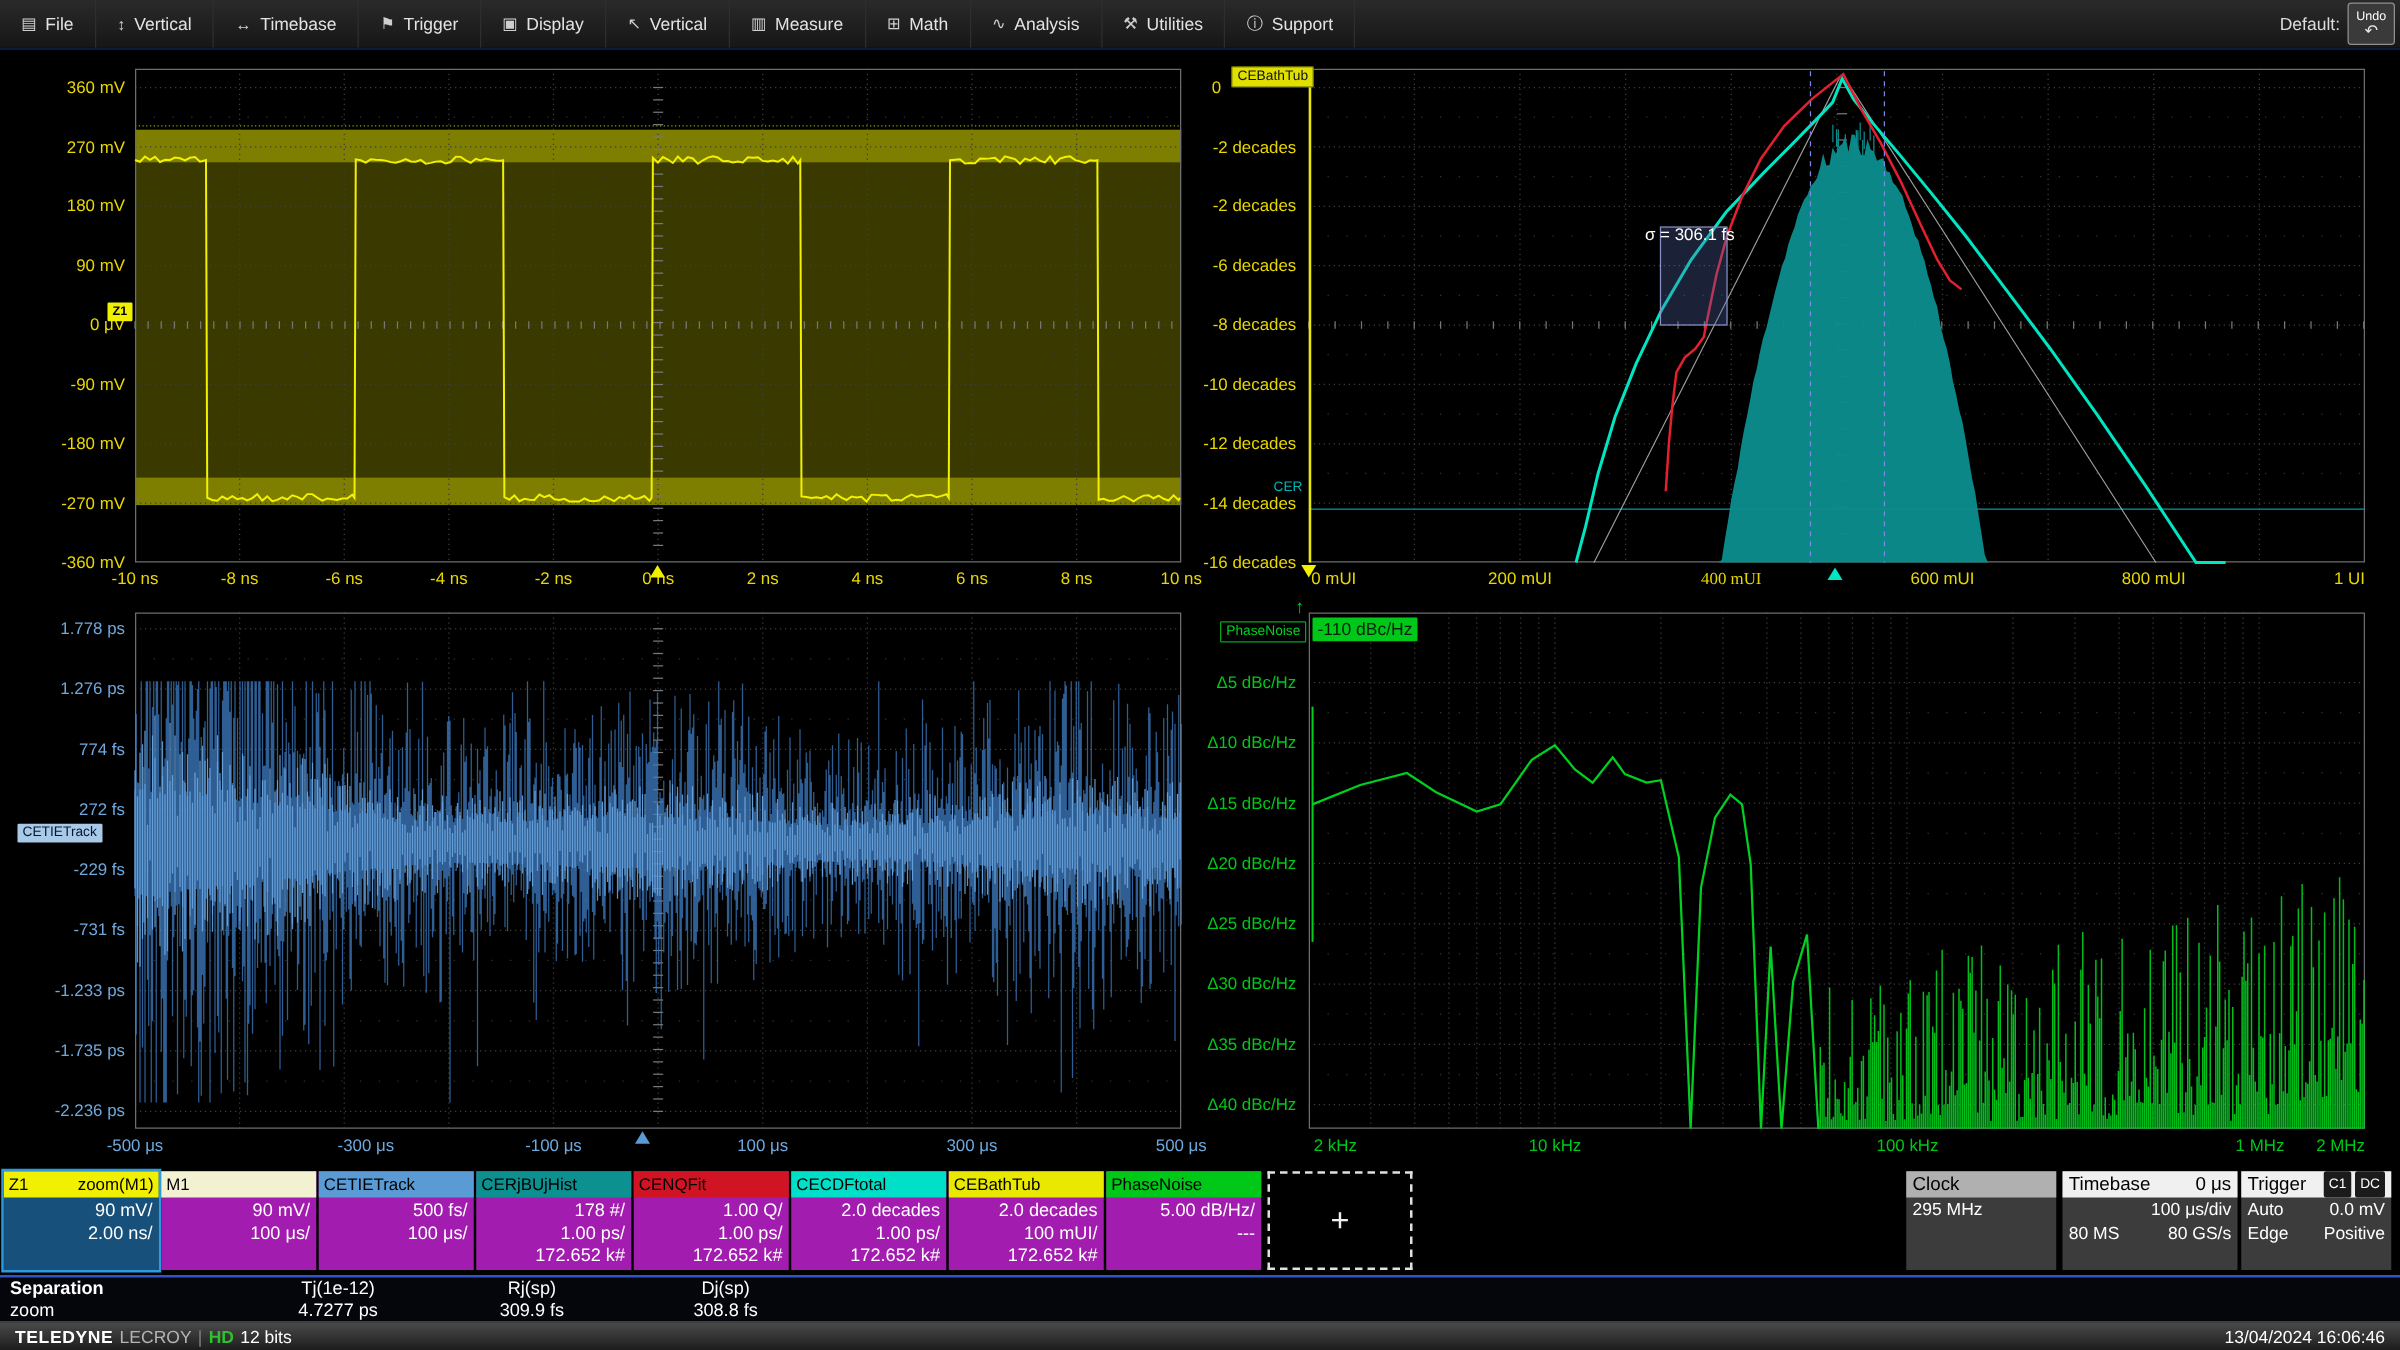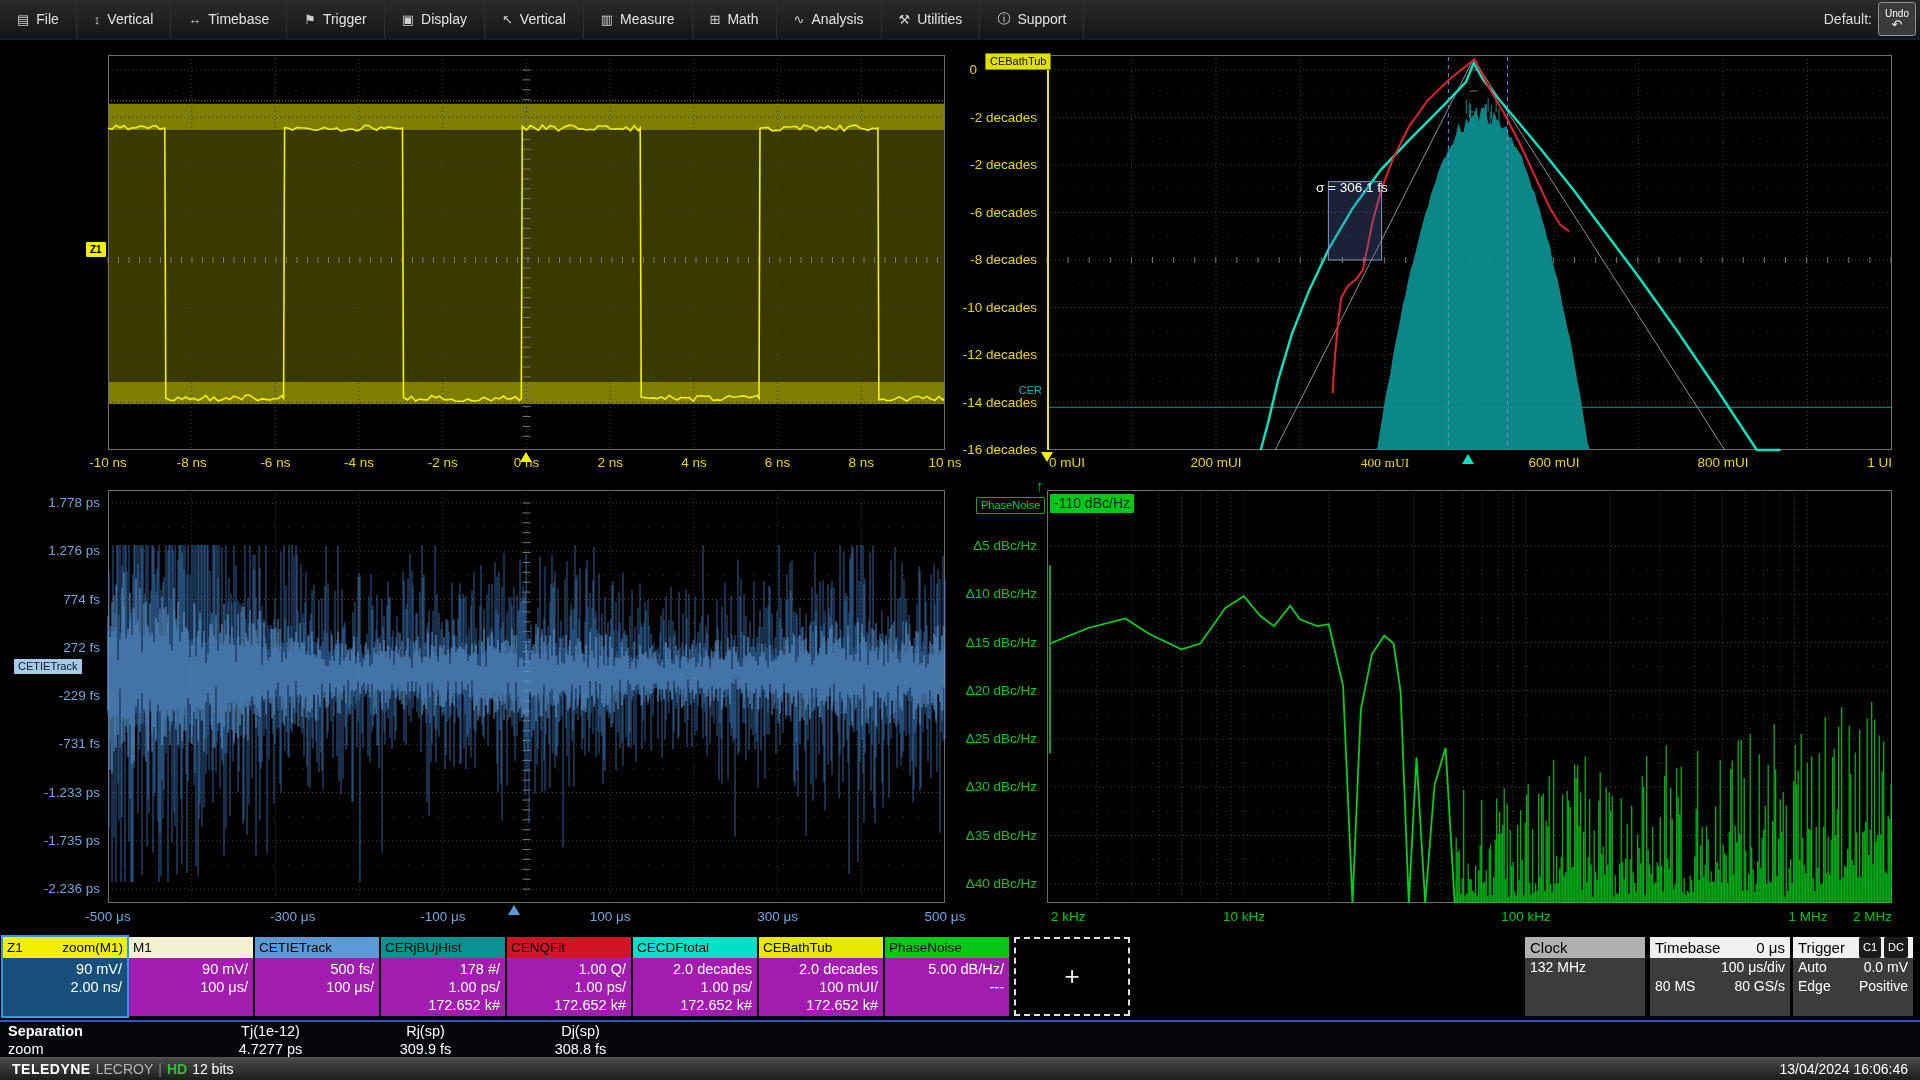--- a/index.html
+++ b/index.html
@@ -491,20 +491,31 @@
       <line x1="0" y1="224.875" x2="845" y2="224.875" stroke="#333" stroke-dasharray="1,14"></line>
       <line x1="0" y1="273.125" x2="845" y2="273.125" stroke="#333" stroke-dasharray="1,14"></line>
       <line x1="0" y1="321.375" x2="845" y2="321.375" stroke="#333" stroke-dasharray="1,14"></line>
       <line x1="0" y1="369.625" x2="845" y2="369.625" stroke="#333" stroke-dasharray="1,14"></line>
       <rect x="0.5" y="0.5" width="844" height="412" fill="none" stroke="#6e6e6e" stroke-width="1"></rect>
       <line x1="3.020912880862473" y1="75.3" x2="3.020912880862473" y2="263.475" stroke="#00d020" stroke-width="1.6"></line>
       <path d="M3.0,153.5L41.2,138.0L78.5,128.4L101.9,143.8L134.4,159.3L153.3,153.5L178.4,117.8L196.9,106.2L212.9,125.5L227.1,136.1L243.2,115.8L252.9,129.3L270.2,136.1L281.7,134.2L296.1,195.9L305.5,413.0L313.8,220.1L325.0,164.1L337.3,145.7L346.6,153.5L353.6,201.7L361.8,413.0L369.5,267.3L378.2,413.0L387.5,295.3L398.6,257.7L407.7,413.0" fill="none" stroke="#00d020" stroke-width="1.8"></path>
       <path d="M407.7,405.5L407.7,413M409.2,347.6L409.2,413M410.7,362.2L410.7,413M412.2,360.1L412.2,413M413.7,403.4L413.7,413M415.2,388.6L415.2,413M416.7,300.0L416.7,413M418.2,405.4L418.2,413M419.7,403.4L419.7,413M421.2,373.6L421.2,413M422.7,389.0L422.7,413M424.2,389.4L424.2,413M425.7,400.6L425.7,413M427.2,402.5L427.2,413M428.7,375.5L428.7,413M430.2,405.9L430.2,413M431.7,380.6L431.7,413M433.2,355.3L433.2,413M434.7,309.9L434.7,413M436.2,393.5L436.2,413M437.7,391.5L437.7,413M439.2,380.1L439.2,413M440.7,405.7L440.7,413M442.2,358.8L442.2,413M443.7,354.6L443.7,413M445.2,404.9L445.2,413M446.7,387.1L446.7,413M448.2,349.7L448.2,413M449.7,308.5L449.7,413M451.2,343.7L451.2,413M452.7,322.1L452.7,413M454.2,343.6L454.2,413M455.7,334.8L455.7,413M457.2,298.3L457.2,413M458.7,389.0L458.7,413M460.2,313.5L460.2,413M461.7,406.8L461.7,413M463.2,340.0L463.2,413M464.7,376.0L464.7,413M466.2,372.0L466.2,413M467.7,401.2L467.7,413M469.2,406.0L469.2,413M470.7,335.0L470.7,413M472.2,389.9L472.2,413M473.7,320.2L473.7,413M475.2,370.1L475.2,413M476.7,405.3L476.7,413M478.2,332.9L478.2,413M479.7,304.8L479.7,413M481.2,294.1L481.2,413M482.7,392.6L482.7,413M484.2,404.7L484.2,413M485.7,339.3L485.7,413M487.2,402.3L487.2,413M488.7,393.6L488.7,413M490.2,400.8L490.2,413M491.7,303.4L491.7,413M493.2,386.5L493.2,413M494.7,306.2L494.7,413M496.2,303.5L496.2,413M497.7,400.9L497.7,413M499.2,331.1L499.2,413M500.7,336.2L500.7,413M502.2,286.3L502.2,413M503.7,393.7L503.7,413M505.2,401.9L505.2,413M506.7,269.7L506.7,413M508.2,393.7L508.2,413M509.7,366.0L509.7,413M511.2,393.2L511.2,413M512.7,378.5L512.7,413M514.2,367.2L514.2,413M515.7,304.2L515.7,413M517.2,386.2L517.2,413M518.7,382.2L518.7,413M520.2,301.0L520.2,413M521.7,310.5L521.7,413M523.2,317.0L523.2,413M524.7,377.5L524.7,413M526.2,376.3L526.2,413M527.7,274.5L527.7,413M529.2,288.1L529.2,413M530.7,275.6L530.7,413M532.2,335.9L532.2,413M533.7,302.4L533.7,413M535.2,399.9L535.2,413M536.7,342.3L536.7,413M538.2,266.4L538.2,413M539.7,392.1L539.7,413M541.2,367.1L541.2,413M542.7,309.0L542.7,413M544.2,374.4L544.2,413M545.7,406.8L545.7,413M547.2,340.3L547.2,413M548.7,381.6L548.7,413M550.2,389.8L550.2,413M551.7,310.8L551.7,413M553.2,282.3L553.2,413M554.7,364.2L554.7,413M556.2,356.5L556.2,413M557.7,384.3L557.7,413M559.2,297.5L559.2,413M560.7,375.1L560.7,413M562.2,302.2L562.2,413M563.7,321.3L563.7,413M565.2,305.7L565.2,413M566.7,406.5L566.7,413M568.2,385.2L568.2,413M569.7,403.5L569.7,413M571.2,403.5L571.2,413M572.7,373.9L572.7,413M574.2,308.4L574.2,413M575.7,372.1L575.7,413M577.2,389.0L577.2,413M578.7,368.3L578.7,413M580.2,334.2L580.2,413M581.7,403.8L581.7,413M583.2,369.2L583.2,413M584.7,316.1L584.7,413M586.2,382.5L586.2,413M587.7,393.1L587.7,413M589.2,401.5L589.2,413M590.7,344.6L590.7,413M592.2,358.2L592.2,413M593.7,373.2L593.7,413M595.2,285.8L595.2,413M596.7,296.7L596.7,413M598.2,405.1L598.2,413M599.7,265.8L599.7,413M601.2,359.5L601.2,413M602.7,374.6L602.7,413M604.2,383.9L604.2,413M605.7,336.9L605.7,413M607.2,393.7L607.2,413M608.7,392.3L608.7,413M610.2,372.2L610.2,413M611.7,376.3L611.7,413M613.2,327.2L613.2,413M614.7,375.5L614.7,413M616.2,401.4L616.2,413M617.7,285.8L617.7,413M619.2,255.5L619.2,413M620.7,368.8L620.7,413M622.2,378.4L622.2,413M623.7,297.8L623.7,413M625.2,328.7L625.2,413M626.7,399.1L626.7,413M628.2,393.7L628.2,413M629.7,277.8L629.7,413M631.2,307.2L631.2,413M632.7,324.6L632.7,413M634.2,276.8L634.2,413M635.7,402.2L635.7,413M637.2,387.7L637.2,413M638.7,404.9L638.7,413M640.2,400.6L640.2,413M641.7,402.4L641.7,413M643.2,385.5L643.2,413M644.7,389.8L644.7,413M646.2,401.7L646.2,413M647.7,366.5L647.7,413M649.2,318.8L649.2,413M650.7,261.0L650.7,413M652.2,390.1L652.2,413M653.7,355.8L653.7,413M655.2,336.7L655.2,413M656.7,386.7L656.7,413M658.2,375.1L658.2,413M659.7,336.1L659.7,413M661.2,349.3L661.2,413M662.7,392.0L662.7,413M664.2,381.6L664.2,413M665.7,391.6L665.7,413M667.2,392.1L667.2,413M668.7,316.6L668.7,413M670.2,372.2L670.2,413M671.7,379.2L671.7,413M673.2,269.8L673.2,413M674.7,392.5L674.7,413M676.2,354.4L676.2,413M677.7,363.2L677.7,413M679.2,365.2L679.2,413M680.7,393.1L680.7,413M682.2,341.7L682.2,413M683.7,278.9L683.7,413M685.2,270.4L685.2,413M686.7,384.2L686.7,413M688.2,335.3L688.2,413M689.7,352.5L689.7,413M691.2,250.3L691.2,413M692.7,344.0L692.7,413M694.2,250.1L694.2,413M695.7,400.3L695.7,413M697.2,287.9L697.2,413M698.7,360.5L698.7,413M700.2,399.8L700.2,413M701.7,383.7L701.7,413M703.2,244.1L703.2,413M704.7,357.2L704.7,413M706.2,379.2L706.2,413M707.7,401.7L707.7,413M709.2,393.7L709.2,413M710.7,371.2L710.7,413M712.2,264.2L712.2,413M713.7,378.1L713.7,413M715.2,348.0L715.2,413M716.7,339.6L716.7,413M718.2,315.9L718.2,413M719.7,393.6L719.7,413M721.2,274.4L721.2,413M722.7,391.7L722.7,413M724.2,392.2L724.2,413M725.7,331.2L725.7,413M727.2,233.9L727.2,413M728.7,279.2L728.7,413M730.2,385.8L730.2,413M731.7,348.5L731.7,413M733.2,309.6L733.2,413M734.7,342.1L734.7,413M736.2,302.0L736.2,413M737.7,406.5L737.7,413M739.2,315.5L739.2,413M740.7,401.1L740.7,413M742.2,378.2L742.2,413M743.7,368.9L743.7,413M745.2,393.3L745.2,413M746.7,291.3L746.7,413M748.2,255.1L748.2,413M749.7,294.5L749.7,413M751.2,280.6L751.2,413M752.7,369.9L752.7,413M754.2,244.0L754.2,413M755.7,348.1L755.7,413M757.2,375.1L757.2,413M758.7,383.2L758.7,413M760.2,272.8L760.2,413M761.7,338.7L761.7,413M763.2,339.9L763.2,413M764.7,266.5L764.7,413M766.2,388.2L766.2,413M767.7,401.1L767.7,413M769.2,337.1L769.2,413M770.7,377.4L770.7,413M772.2,263.6L772.2,413M773.7,393.7L773.7,413M775.2,393.2L775.2,413M776.7,336.5L776.7,413M778.2,226.9L778.2,413M779.7,382.9L779.7,413M781.2,346.7L781.2,413M782.7,384.5L782.7,413M784.2,350.1L784.2,413M785.7,266.9L785.7,413M787.2,258.7L787.2,413M788.7,345.5L788.7,413M790.2,319.0L790.2,413M791.7,236.7L791.7,413M793.2,390.2L793.2,413M794.7,217.2L794.7,413M796.2,387.6L796.2,413M797.7,375.7L797.7,413M799.2,377.0L799.2,413M800.7,359.0L800.7,413M802.2,235.6L802.2,413M803.7,283.8L803.7,413M805.2,370.0L805.2,413M806.7,375.1L806.7,413M808.2,262.4L808.2,413M809.7,342.6L809.7,413M811.2,387.6L811.2,413M812.7,239.9L812.7,413M814.2,386.7L814.2,413M815.7,342.2L815.7,413M817.2,341.0L817.2,413M818.7,332.1L818.7,413M820.2,228.5L820.2,413M821.7,364.9L821.7,413M823.2,339.2L823.2,413M824.7,211.7L824.7,413M826.2,373.9L826.2,413M827.7,229.4L827.7,413M829.2,351.4L829.2,413M830.7,344.7L830.7,413M832.2,245.5L832.2,413M833.7,344.5L833.7,413M835.2,281.2L835.2,413M836.7,251.4L836.7,413M838.2,381.4L838.2,413M839.7,383.3L839.7,413M841.2,325.6L841.2,413M842.7,328.9L842.7,413M844.2,294.0L844.2,413" stroke="rgba(0,210,30,0.9)" stroke-width="1.2"></path>
     </svg>
 
+  <div id="yl-zoom" class="ylab-col" style="left:0;top:55px;width:104px;height:395px">
+      <span class="ylab" style="top: 6px; color: rgb(232, 216, 0);">360 mV</span>
+      <span class="ylab" style="top: 53.5px; color: rgb(232, 216, 0);">270 mV</span>
+      <span class="ylab" style="top: 101px; color: rgb(232, 216, 0);">180 mV</span>
+      <span class="ylab" style="top: 148.5px; color: rgb(232, 216, 0);">90 mV</span>
+      <span class="ylab" style="top: 196px; color: rgb(232, 216, 0);">0 μV</span>
+      <span class="ylab" style="top: 243.5px; color: rgb(232, 216, 0);">-90 mV</span>
+      <span class="ylab" style="top: 291px; color: rgb(232, 216, 0);">-180 mV</span>
+      <span class="ylab" style="top: 338.5px; color: rgb(232, 216, 0);">-270 mV</span>
+      <span class="ylab" style="top: 386px; color: rgb(232, 216, 0);">-360 mV</span>
+    </div>
   <div id="yl-bath" class="ylab-col" style="left:929px;top:55px;width:112px;height:395px">
       <span class="ylab" style="top: 6px; color: rgb(232, 216, 0); padding-right: 60px;">0</span>
       <span class="ylab" style="top: 53.5px; color: rgb(232, 216, 0);">-2 decades</span>
       <span class="ylab" style="top: 101px; color: rgb(232, 216, 0);">-2 decades</span>
       <span class="ylab" style="top: 148.5px; color: rgb(232, 216, 0);">-6 decades</span>
       <span class="ylab" style="top: 196px; color: rgb(232, 216, 0);">-8 decades</span>
       <span class="ylab" style="top: 243.5px; color: rgb(232, 216, 0);">-10 decades</span>
       <span class="ylab" style="top: 291px; color: rgb(232, 216, 0);">-12 decades</span>
       <span class="ylab" style="top: 338.5px; color: rgb(232, 216, 0);">-14 decades</span>
       <span class="ylab" style="top: 386px; color: rgb(232, 216, 0);">-16 decades</span>
@@ -660,21 +671,21 @@
         </div>
       </div>
     </div>
   <div id="plus-box">+</div>
 
   <div class="sum-box" style="left:1525px;width:120px;">
     <div class="sum-head" style="background:#b0b0b0;">
       <span>Clock</span>
     </div>
     <div class="sum-row" style="justify-content:flex-start;">
-      <span>132 MHz</span>
+      <span>295 MHz</span>
     </div>
   </div>
   <div class="sum-box" style="left:1650px;width:140px;">
     <div class="sum-head" style="background:#f0f0f0;">
       <span>Timebase</span>
       <span>0 μs</span>
     </div>
     <div class="sum-row" style="justify-content:flex-end;">
       <span>100 μs/div</span>
     </div>

